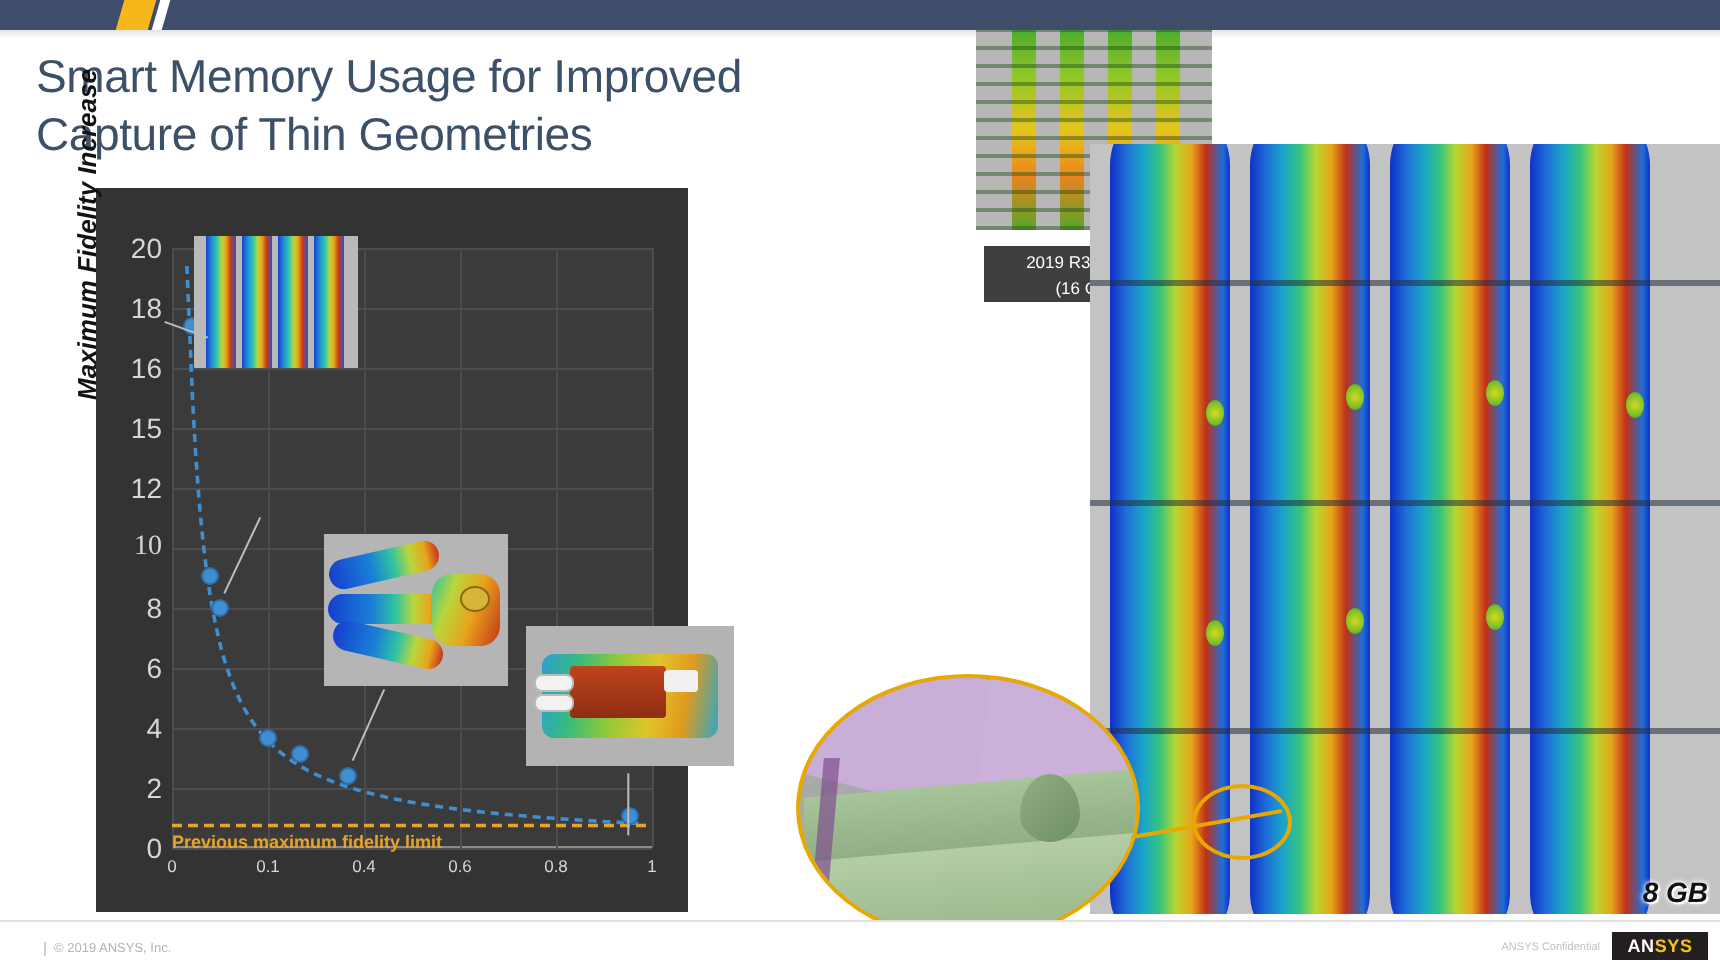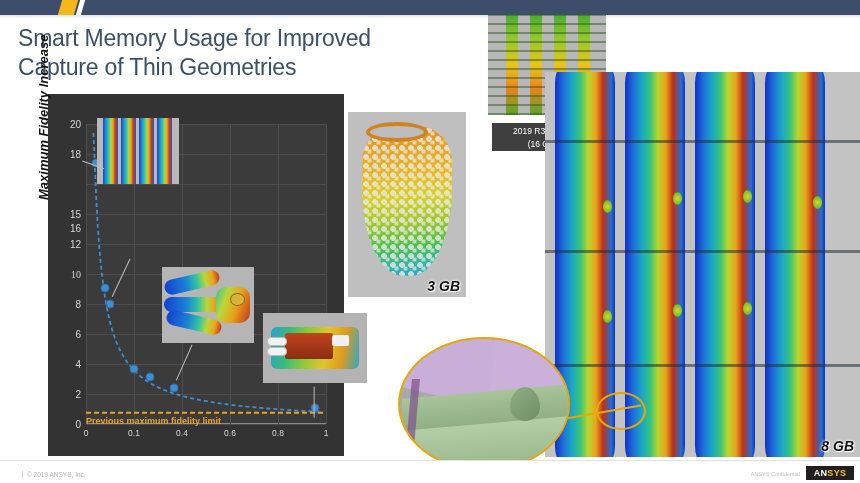--- a/index.html
+++ b/index.html
@@ -41,21 +41,21 @@
   .plot{
     position:absolute;left:38px;top:30px;width:240px;height:300px;
     background:#3b3b3b;
   }
   .plot .gridv,.plot .gridh{position:absolute;background:#4d4d4d;}
   .plot .gridv{width:1px;top:0;bottom:0;}
   .plot .gridh{height:1px;left:0;right:0;}
   .plot .axis-l{position:absolute;left:0;top:0;bottom:0;width:1px;background:#8a8a8a;}
   .plot .axis-b{position:absolute;left:0;right:0;bottom:0;height:1px;background:#8a8a8a;}
   .ytick{position:absolute;right:calc(100% + 5px);transform:translateY(-50%);
-     color:#d6d6d6;font-size:10px;white-space:nowrap;}
+     color:#d6d6d6;font-size:14px;white-space:nowrap;}
   .xtick{position:absolute;top:calc(100% + 4px);transform:translateX(-50%);
      color:#d6d6d6;font-size:8.5px;white-space:nowrap;}
   .ylabel{
     position:absolute;left:-12px;top:106px;
     color:#111;font-size:13px;font-weight:bold;font-style:italic;
     transform:rotate(-90deg);transform-origin:left top;white-space:nowrap;
   }
   .xlabel{
     position:absolute;left:48px;top:458px;width:296px;text-align:center;
     color:#111;font-size:13.5px;font-weight:bold;font-style:italic;
@@ -216,21 +216,21 @@
         <div class="ytick" style="top: 210px;">6</div>
         <div class="gridh" style="top: 180px;"></div>
         <div class="ytick" style="top: 180px;">8</div>
         <div class="gridh" style="top: 150px;"></div>
         <div class="ytick" style="top: 150px; font-family: Liberation Serif, serif;">10</div>
         <div class="gridh" style="top: 120px;"></div>
         <div class="ytick" style="top: 120px;">12</div>
         <div class="gridh" style="top: 90px;"></div>
         <div class="ytick" style="top: 90px;">15</div>
         <div class="gridh" style="top: 60px;"></div>
-        <div class="ytick" style="top: 60px; margin-top: 44px;">16</div>
+        <div class="ytick" style="top: 60px;">16</div>
         <div class="gridh" style="top: 30px;"></div>
         <div class="ytick" style="top: 30px;">18</div>
         <div class="gridh" style="top: 0px;"></div>
         <div class="ytick" style="top: 0px;">20</div>
         <div class="gridv" style="left: 0px;"></div>
         <div class="xtick" style="left: 0px;">0</div>
         <div class="gridv" style="left: 48px;"></div>
         <div class="xtick" style="left: 48px;">0.1</div>
         <div class="gridv" style="left: 96px;"></div>
         <div class="xtick" style="left: 96px;">0.4</div>
@@ -258,28 +258,20 @@
   <div class="xlabel">Geometric Density</div>
 
   <div class="imgbox fea-small" style="position:absolute;left:97px;top:118px;width:82px;height:66px;">
     <div class="bg"></div>
     <div class="fea-strip" style="left:6px;"></div>
     <div class="fea-strip" style="left:24px;"></div>
     <div class="fea-strip" style="left:42px;"></div>
     <div class="fea-strip" style="left:60px;"></div>
   </div>
 
-  <div class="imgbox vase-wrap">
-    <div class="vase">
-      <div class="vase-holes"></div>
-      <div class="vase-holes2"></div>
-    </div>
-    <div class="vase-rim"></div>
-    <div class="capt">3 GB</div>
-  </div>
 
   <div class="imgbox clevis-wrap">
     <div class="finger" style="left:2px;top:8px;width:56px;transform:rotate(-13deg);"></div>
     <div class="finger" style="left:2px;top:30px;width:58px;"></div>
     <div class="finger" style="left:4px;top:48px;width:56px;transform:rotate(13deg);"></div>
     <div class="clevis-body"></div>
     <div class="clevis-hole"></div>
   </div>
 
   <div class="imgbox pcb-wrap">

